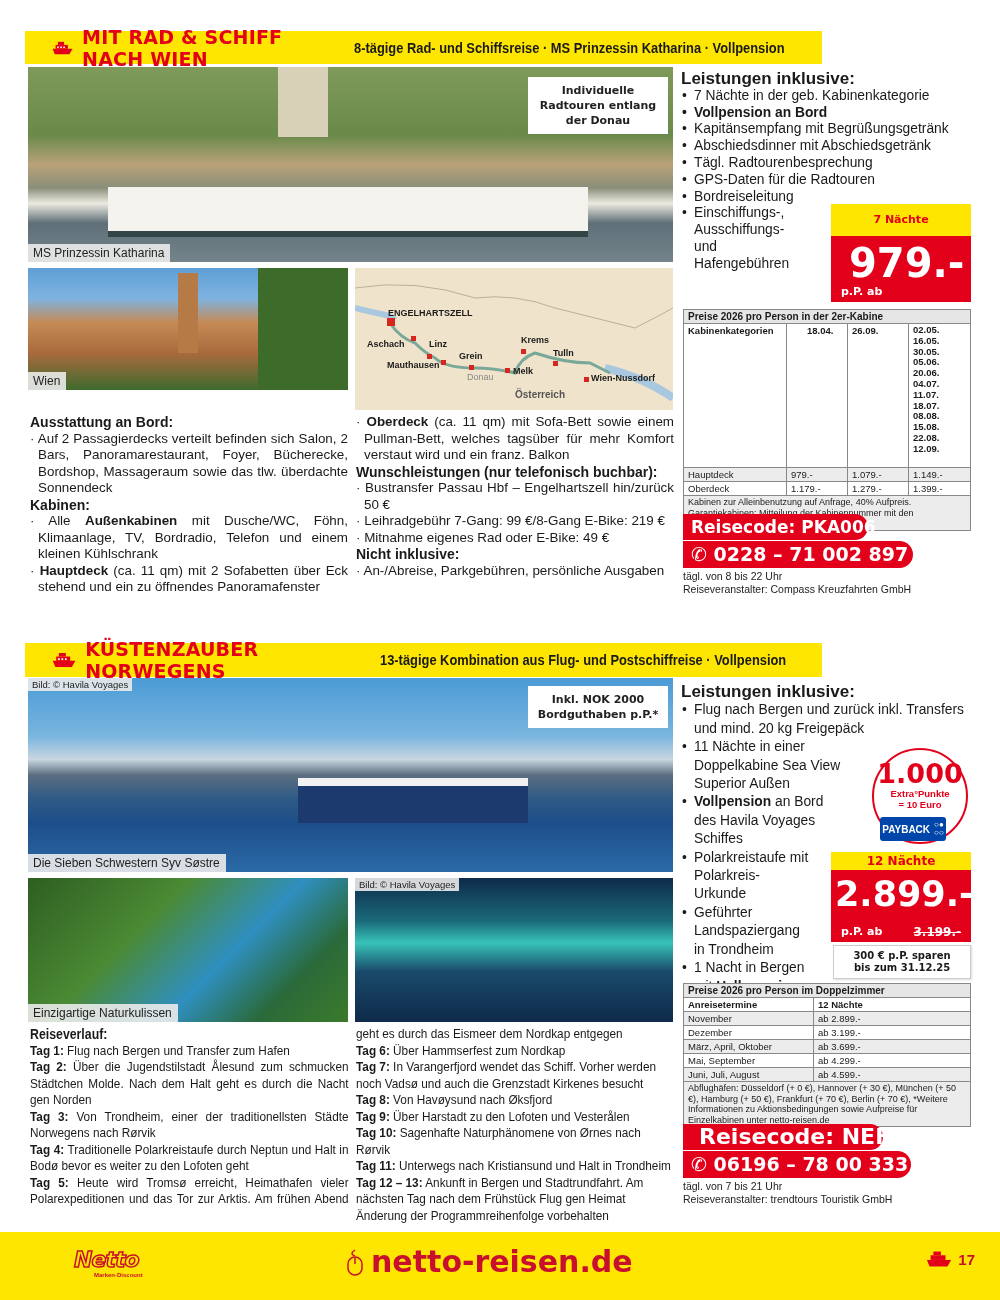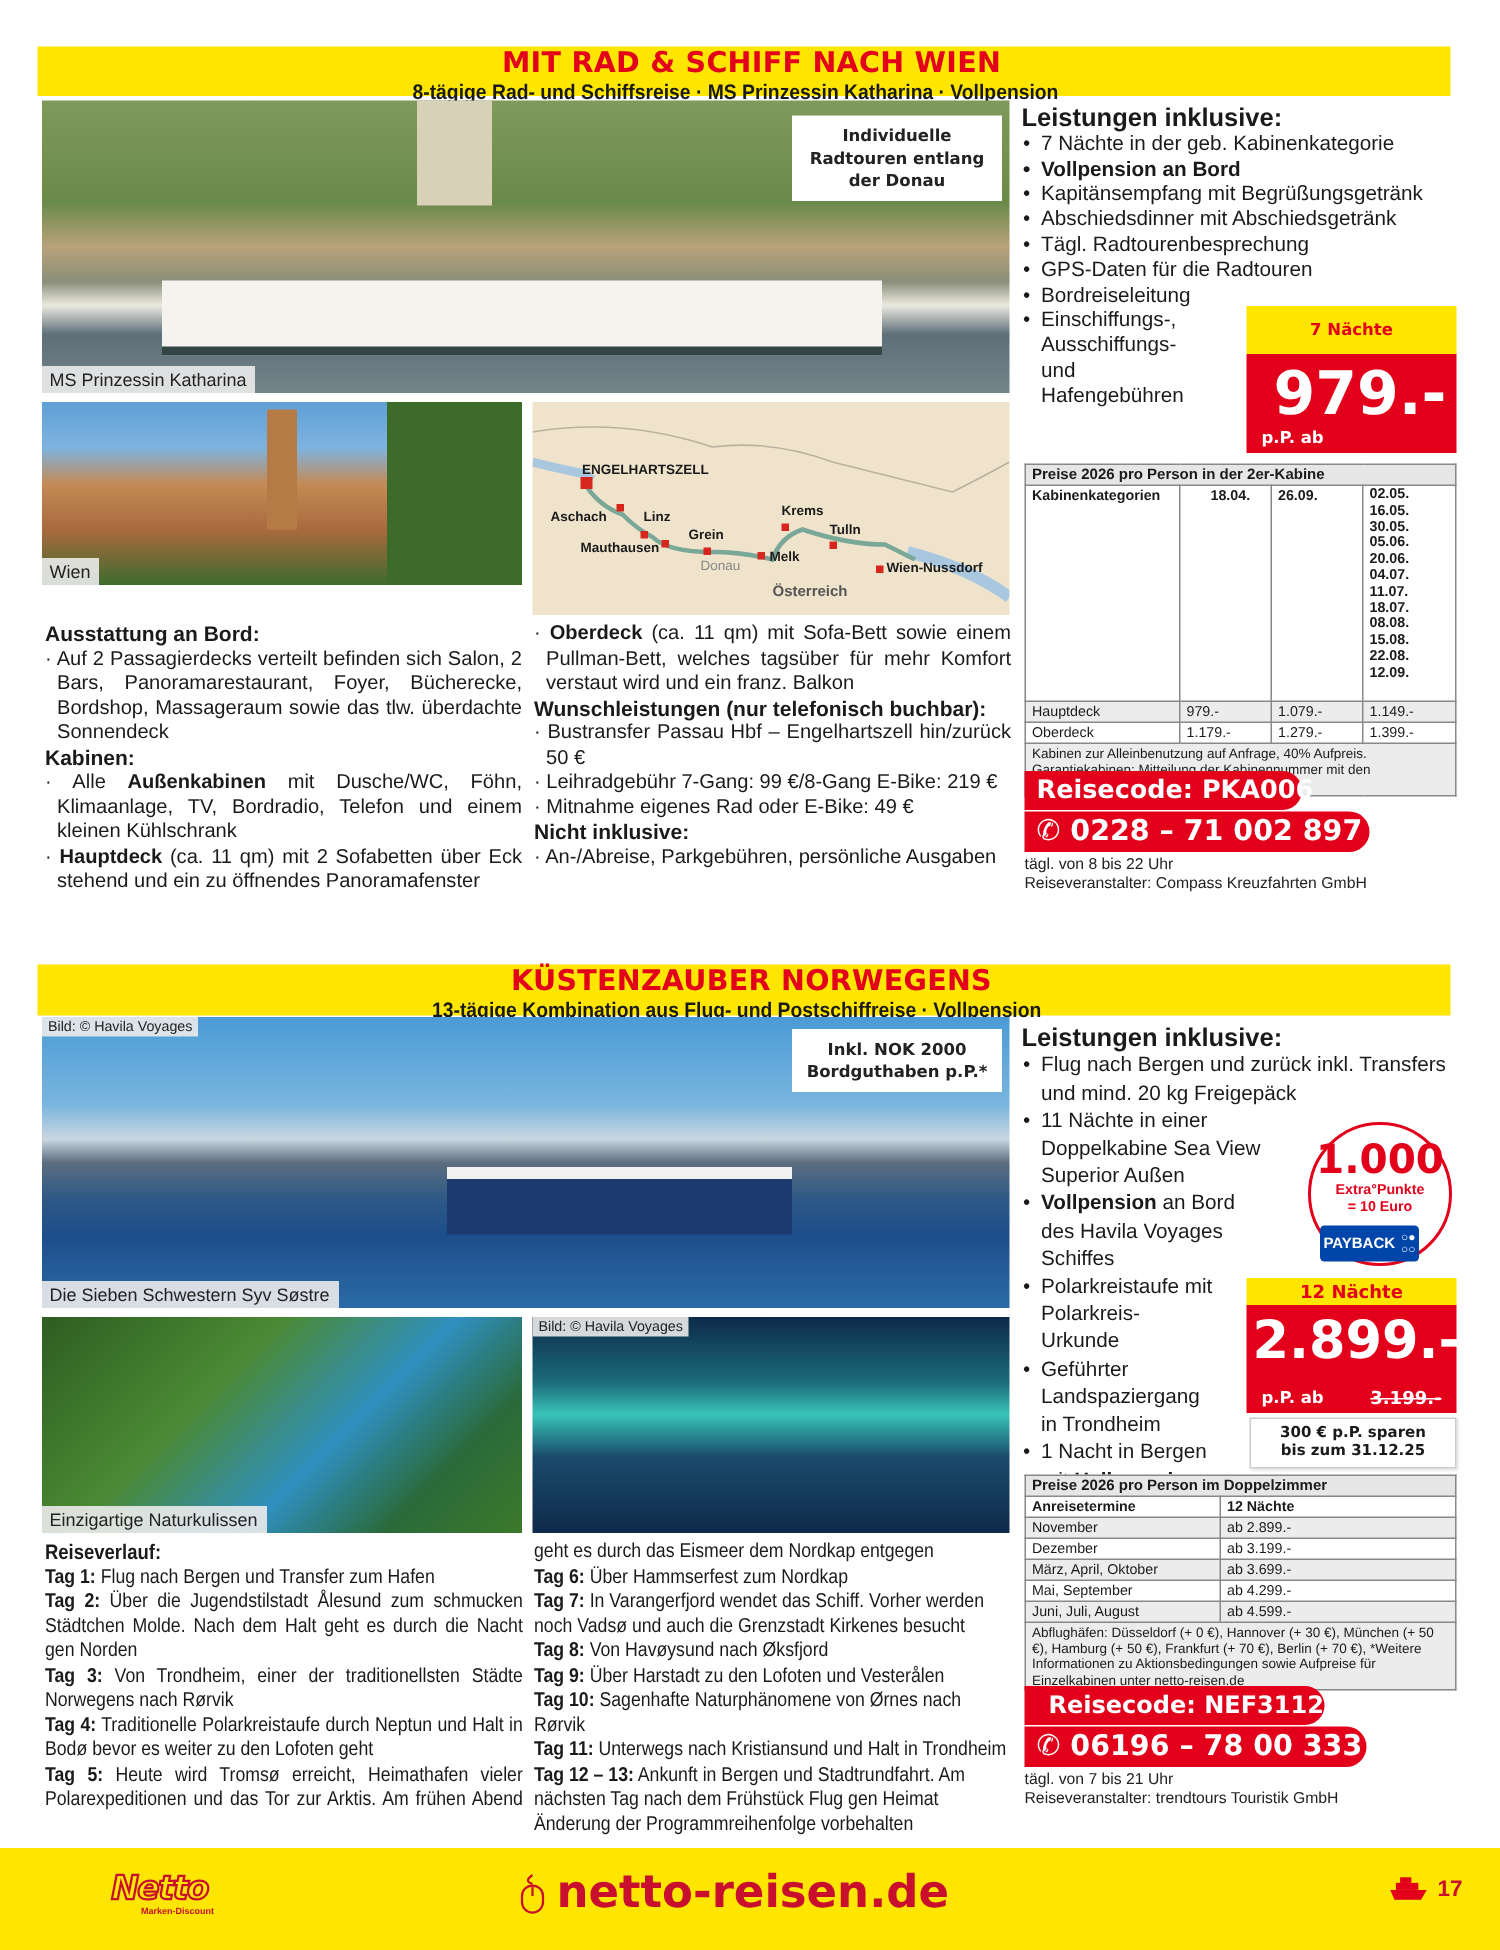--- a/index.html
+++ b/index.html
@@ -1,21 +1,21 @@
 <!DOCTYPE html>
 <html><head>
 <meta charset="utf-8">
 <style>
   * { box-sizing: border-box; margin: 0; padding: 0; }
   html, body { width: 1000px; height: 1300px; background: #fff; overflow: hidden; }
   body { font-family: "Liberation Sans", sans-serif; color: #1a1a1a; position: relative; }
   .abs { position: absolute; }
 
   
-  .hdr { position: absolute; left: 25px; width: 942px; background: #ffe600; display: flex; align-items: center; padding-left: 26px; flex-direction: column; }
+  .hdr { position: absolute; left: 25px; width: 797px; background: #ffe600; display: flex; align-items: center; padding-left: 26px; }
   .hdr .ship { width: 30px; height: 18px; margin-right: 8px; }
   .hdr .title { color: #e2001a; font-weight: bold; font-size: 19px; letter-spacing: 0.2px; margin-right: 16px; font-family: "DejaVu Sans", sans-serif; }
   .hdr .sub { font-weight: bold; font-size: 14px; color: #1a1a1a; font-family: "Liberation Sans", sans-serif; transform: scaleX(0.92); transform-origin: left center; white-space: nowrap; }
 
   
   .photo { position: absolute; overflow: hidden; }
   .cap { position: absolute; left: 0; bottom: 0; background: rgba(235,235,235,0.9); font-size: 12px; padding: 2px 6px 2px 5px; color: #222; }
   .cap-top { position: absolute; left: 0; top: 0; background: rgba(235,235,235,0.9); font-size: 9.5px; padding: 1px 4px; color: #222; }
   .badge-white { position: absolute; background: #fff; color: #222; font-weight: bold; font-size: 11px; text-align: center; line-height: 15px; padding: 6px 8px; font-family: "DejaVu Sans", sans-serif; }
 
@@ -338,21 +338,21 @@
   <tr class="shade">
         <td>Juni, Juli, August</td>
         <td>ab 4.599.-</td>
       </tr>
   <tr class="note">
         <td colspan="2">Abflughäfen: Düsseldorf (+ 0 €), Hannover (+ 30 €), München (+ 50 €), Hamburg (+ 50 €), Frankfurt (+ 70 €), Berlin (+ 70 €), *Weitere Informationen zu Aktionsbedingungen sowie Aufpreise für Einzelkabinen unter netto-reisen.de</td>
       </tr>
 </tbody>
   </table>
 
-<div class="pill" style="left:683px;top:1124px;width:200px;height:26px;line-height:26px;font-size:16px;padding-left:16px;">Reisecode: NEF3112</div>
+<div class="pill" style="left:683px;top:1124px;width:200px;height:26px;line-height:26px;font-size:22px;padding-left:16px;">Reisecode: NEF3112</div>
 <div class="pill" style="left:683px;top:1151px;width:228px;height:27px;line-height:27px;font-size:19px;">
   <span>✆ </span><span>06196 – 78 00 333</span>
 </div>
 <div class="small-info" style="left:683px;top:1180px;">
   <div>tägl. von 7 bis 21 Uhr</div>
   <div>Reiseveranstalter: trendtours Touristik GmbH</div>
 </div>
 
 <div class="footer">
   <div class="netto-logo">

